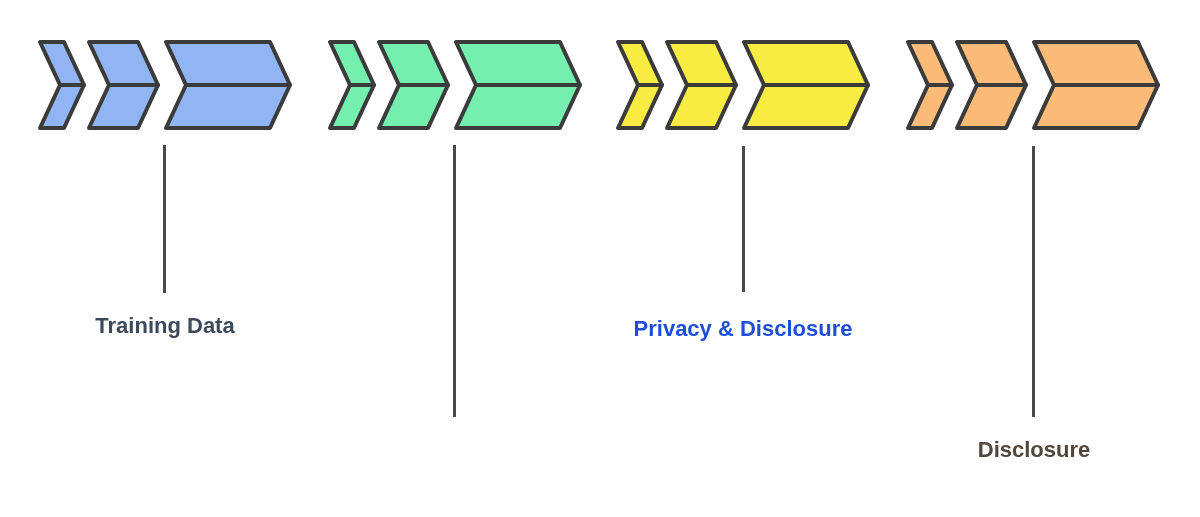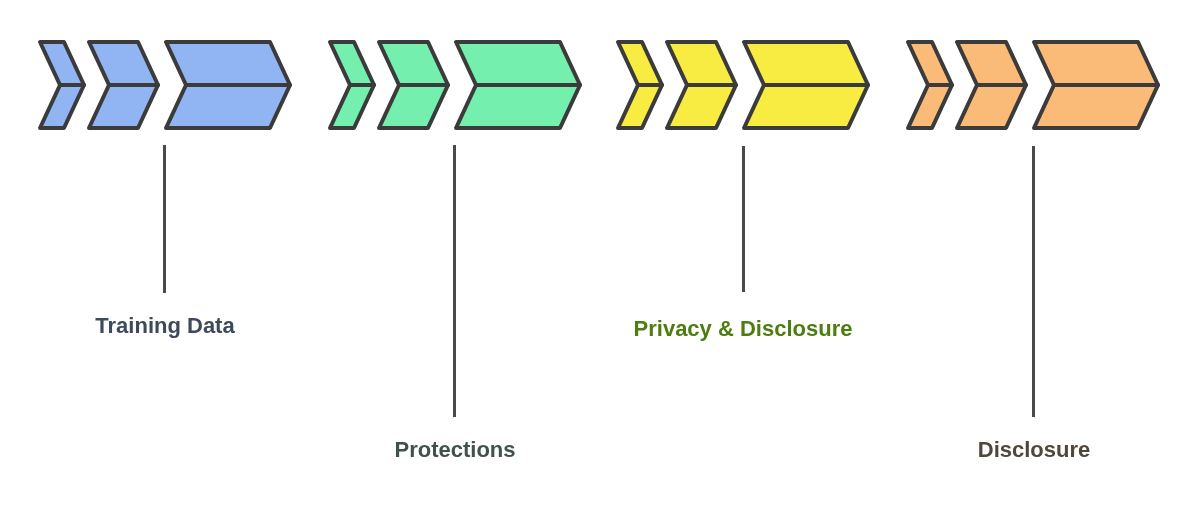--- a/index.html
+++ b/index.html
@@ -93,24 +93,23 @@
   <div class="connector c1" style="background: rgb(74, 74, 74);"></div>
   <div class="connector c2" style="background: rgb(74, 74, 74);"></div>
   <div class="connector c3" style="background: rgb(74, 74, 74);"></div>
   <div class="connector c4" style="background: rgb(74, 74, 74);"></div>
 
   <div class="label l1" style="color: rgb(61, 74, 92);">
     <div>Training Data</div>
   </div>
 
   <div class="label l2" style="color: rgb(65, 82, 74);">
-    <div>Protections</div>
   </div>
 
-  <div class="label l3" style="color: #4d7c0f;">
+  <div class="label l3" style="color: #1d4ed8;">
     <div>Privacy &amp; Disclosure</div>
   </div>
 
   <div class="label l4" style="color: rgb(81, 70, 60);">
     <div>Disclosure</div>
   </div>
 
 </div>
 
 </body></html>

